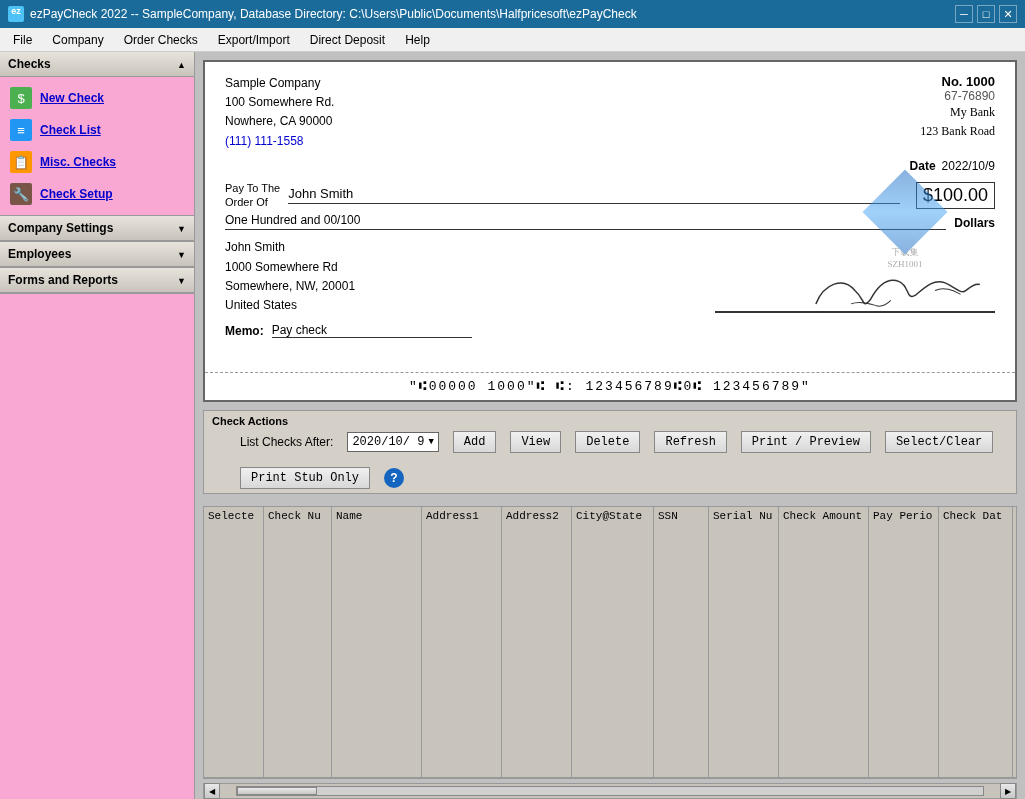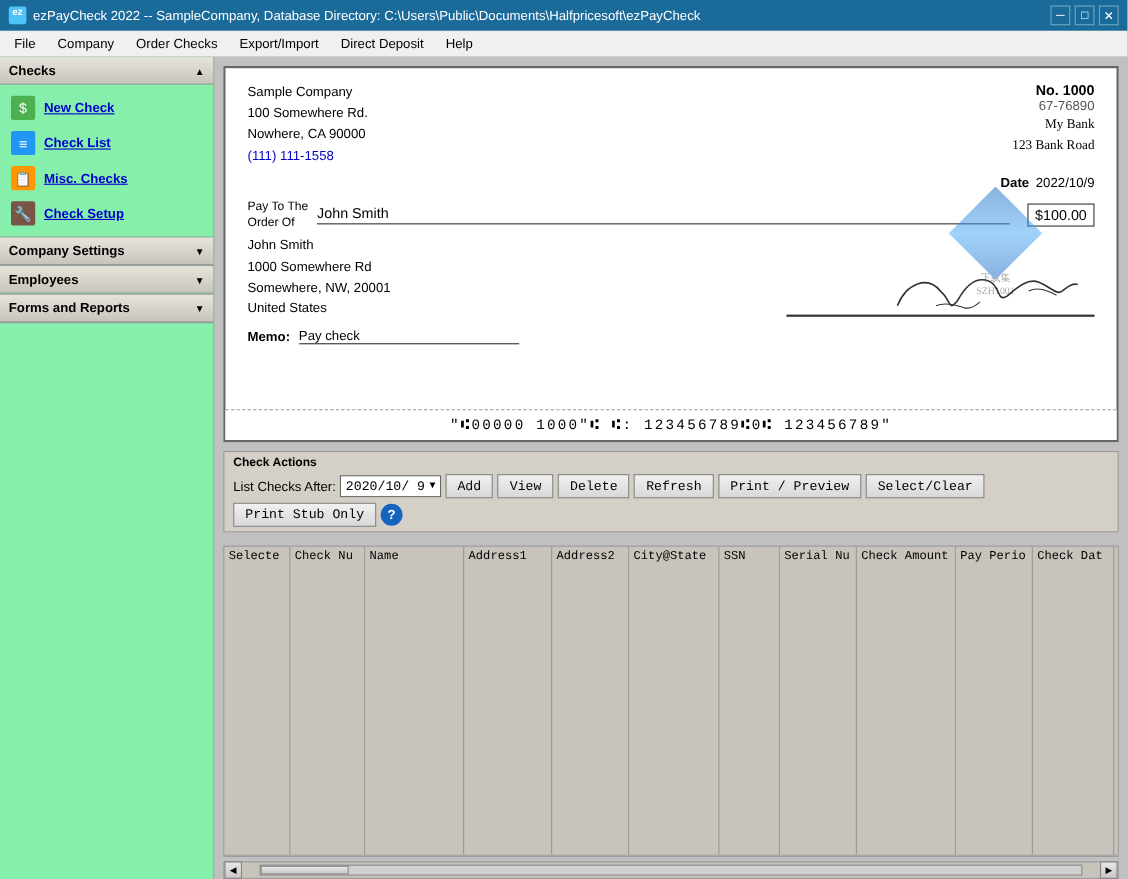--- a/index.html
+++ b/index.html
@@ -39,21 +39,21 @@
 
     
     .main-layout {
       display: flex;
       height: calc(799px - 28px - 24px);
     }
 
     
     .sidebar {
       width: 195px;
-      background: #86efac;
+      background: #f9a8d4;
       border-right: 1px solid #999;
       overflow-y: auto;
       flex-shrink: 0;
     }
     .sidebar-section {
       border-bottom: 1px solid #999;
     }
     .sidebar-section-header {
       background: linear-gradient(to bottom, #e8e4dc, #c8c4bc);
       padding: 5px 8px;
@@ -130,21 +130,21 @@
     .check-payto-label { font-size: 11px; line-height: 1.3; white-space: nowrap; }
     .check-payto-value {
       flex: 1;
       border-bottom: 1px solid #333;
       font-size: 13px;
       padding-bottom: 2px;
     }
     .check-amount-box {
       border: 1px solid #333;
       padding: 2px 6px;
-      font-size: 13px;
+      font-size: 18px;
       white-space: nowrap;
       margin-left: 8px;
     }
     .check-amount-row { display: flex; align-items: flex-end; margin-bottom: 8px; }
     .check-written-amount {
       flex: 1;
       border-bottom: 1px solid #333;
       font-size: 12px;
       padding-bottom: 2px;
     }
@@ -200,21 +200,21 @@
     .watermark-text { font-size: 9px; color: #555; text-align: center; }
 
     
     .check-actions-panel {
       margin: 0 8px 4px 8px;
       background: #d4d0c8;
       border: 1px solid #999;
       padding: 4px 8px;
     }
     .check-actions-title { font-size: 11px; font-weight: bold; margin-bottom: 4px; }
-    .check-actions-row { display: flex; align-items: center; gap: 4px; flex-wrap: wrap; }
+    .check-actions-row { display: flex; align-items: center; gap: 14px; flex-wrap: wrap; margin-left: 28px; }
     .actions-label { font-size: 12px; white-space: nowrap; }
     .date-dropdown {
       display: flex;
       align-items: center;
       background: white;
       border: 1px solid #666;
       padding: 2px 4px;
       font-size: 12px;
       font-family: 'Courier New', monospace;
       cursor: pointer;
@@ -420,20 +420,24 @@
         </div>
 
         <div class="check-payto-row">
           <div class="check-payto-label">
             Pay To The<br>Order Of
           </div>
           <div class="check-payto-value">John Smith</div>
           <div class="check-amount-box">$100.00</div>
         </div>
 
+        <div class="check-amount-row">
+          <div class="check-written-amount">One Hundred  and 00/100</div>
+          <div class="dollars-label">Dollars</div>
+        </div>
 
         <div class="check-middle-row">
           <div class="check-address">
             <div>John Smith</div>
             <div>1000 Somewhere Rd</div>
             <div>Somewhere, NW, 20001</div>
             <div>United States</div>
           </div>
           <div class="check-signature-area">
             <div class="signature-image">

